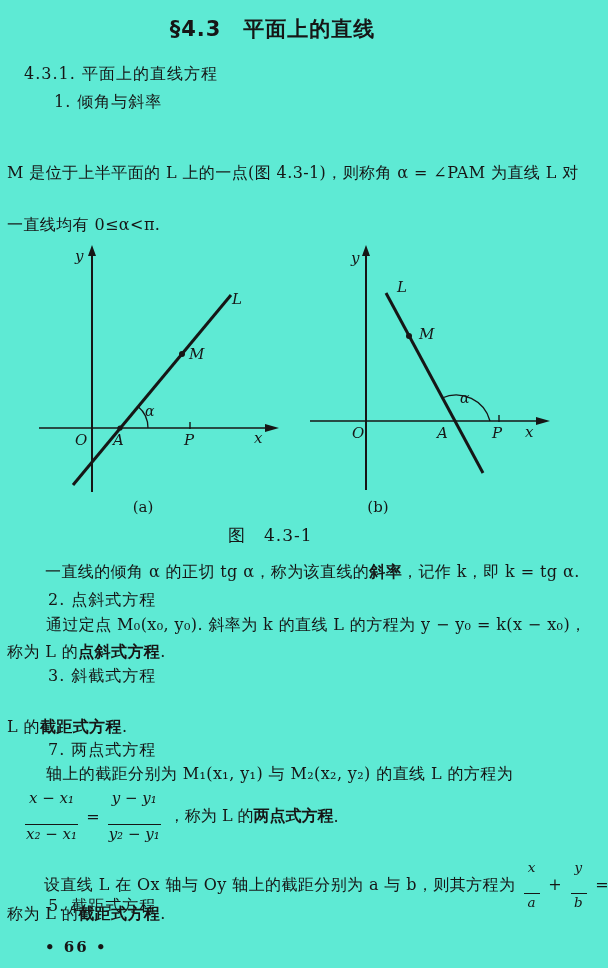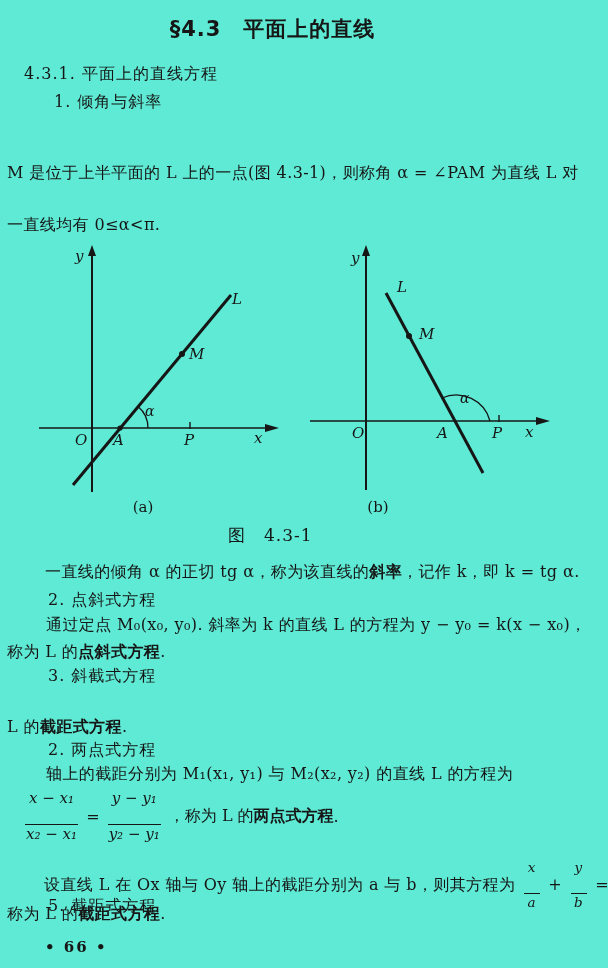--- a/index.html
+++ b/index.html
@@ -110,21 +110,21 @@
 
   <div class="abs bodyline" style="left:45px;top:561px;"><span>一直线的倾角 α 的正切 tg α，称为该直线的</span><span class="b">斜率</span><span>，记作 k，即 k = tg α.</span></div>
 
   <div class="abs head" style="left:48px;top:590px;">2. 点斜式方程</div>
   <div class="abs bodyline" style="left:7px;top:641px;"><span>称为 L 的</span><span class="b">点斜式方程</span><span>.</span></div>
   <div class="abs bodyline" style="left:46px;top:614px;">通过定点 M₀(x₀, y₀). 斜率为 k 的直线 L 的方程为 y − y₀ = k(x − x₀)，</div>
 
   <div class="abs head" style="left:48px;top:666px;">3. 斜截式方程</div>
   <div class="abs bodyline" style="left:7px;top:716px;"><span>L 的</span><span class="b">截距式方程</span><span>.</span></div>
 
-  <div class="abs head" style="left:48px;top:740px;">2. 两点式方程</div>
+  <div class="abs head" style="left:48px;top:740px;">7. 两点式方程</div>
   <div class="abs bodyline" style="left:46px;top:763px;">轴上的截距分别为 M₁(x₁, y₁) 与 M₂(x₂, y₂) 的直线 L 的方程为</div>
 
   <div class="abs eqline" style="left:22px;top:790px;">
     <span class="frac mathtxt midv"><span class="num">x − x₁</span><span class="den">x₂ − x₁</span></span>
     <span class="midv">=</span>
     <span class="frac mathtxt midv"><span class="num">y − y₁</span><span class="den">y₂ − y₁</span></span>
     <span class="midv">，称为 L 的</span><span class="b midv">两点式方程</span><span class="midv">.</span>
   </div>
 
   <div class="abs head" style="left:48px;top:864px;margin-top:32px;">5. 截距式方程</div>

